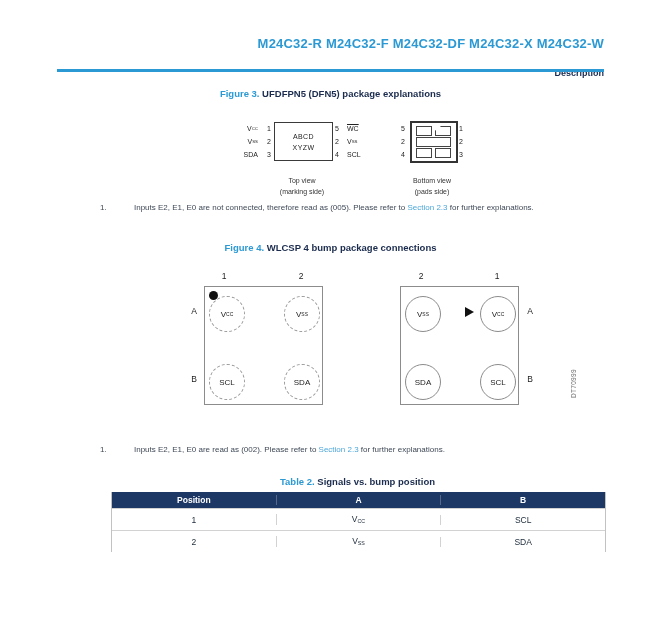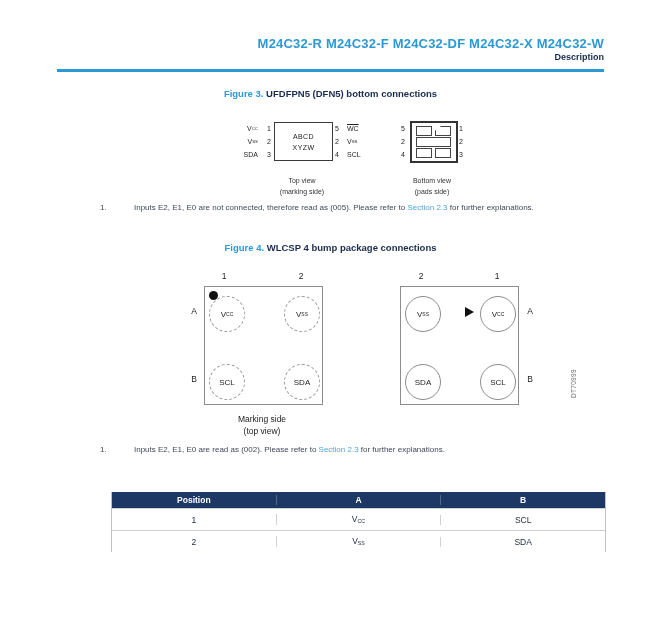--- a/index.html
+++ b/index.html
@@ -1,21 +1,21 @@
 <!DOCTYPE html>
 <html><head>
 <meta charset="utf-8">
 <style>
   html,body{margin:0;padding:0;background:#fff;}
   body{font-family:"Liberation Sans","DejaVu Sans",sans-serif;}
   #page{position:relative;width:661px;height:552px;background:#fff;overflow:hidden;}
   .abs{position:absolute;}
 
   .title{font-size:13px;font-weight:bold;color:#2b99d4;letter-spacing:.2px;}
-  .subtitle{font-size:9px;font-weight:bold;color:#16294f;}
+  .subtitle{font-size:9px;font-weight:bold;color:#16294f;margin-top:16px;}
   .rule{background:#2b99d4;height:3px;}
 
   .figcap{font-size:9.5px;font-weight:bold;color:#1a2b4d;text-align:center;}
   .figcap .lbl{color:#2b99d4;}
 
   .note{font-size:8px;color:#3f4957;white-space:nowrap;}
   .link{color:#4da7d9;cursor:pointer;text-decoration:none;}
 
   .pinrow{display:flex;align-items:center;height:13px;font-size:7px;color:#222;}
   .pnum{width:8px;}
@@ -55,21 +55,21 @@
 </head>
 <body>
 
 <div id="page">
 
   <div class="abs title" style="right:57px;top:36px;">M24C32-R M24C32-F M24C32-DF M24C32-X M24C32-W</div>
   <div class="abs subtitle" style="right:57px;top:52px;">Description</div>
   <div class="abs rule" style="left:57px;width:547px;top:69px;"></div>
 
   <div class="abs figcap" style="left:57px;width:547px;top:88px;">
-    <span class="lbl">Figure 3.</span><span> UFDFPN5 (DFN5) bottom connections</span>
+    <span class="lbl">Figure 3.</span><span> UFDFPN5 (DFN5) package explanations</span>
   </div>
 
   <div class="abs" style="left:225px;top:122px;width:46px;">
     <div class="pinrow" style="justify-content:flex-end;">
       <span>V</span>
         <span class="sub">CC</span>
       <span class="pnum" style="text-align:right;margin-left:5px;">1</span>
     </div>
     <div class="pinrow" style="justify-content:flex-end;">
       <span>V</span>
@@ -162,24 +162,20 @@
     <div class="bump dashed" style="left:4px;top:77px;">
       <span>SCL</span>
         <span class="sub"></span>
     </div>
     <div class="bump dashed" style="left:79px;top:77px;">
       <span>SDA</span>
         <span class="sub"></span>
     </div>
   </div>
 
-  <div class="abs diagcap" style="left:212px;width:100px;top:413px;">
-    <div>Marking side</div>
-    <div>(top view)</div>
-  </div>
 
   <div class="abs gridlbl" style="left:415px;top:271px;">2</div>
   <div class="abs gridlbl" style="left:491px;top:271px;">1</div>
   <div class="abs gridlbl" style="left:524px;top:306px;">A</div>
   <div class="abs gridlbl" style="left:524px;top:374px;">B</div>
 
   <div class="abs wlsq" style="left:400px;top:286px;width:117px;height:117px;">
     <div class="bump solid" style="left:4px;top:9px;">
       <span>V</span>
         <span class="sub">SS</span>
@@ -199,20 +195,23 @@
     </div>
   </div>
 
 
   <div class="abs sidelabel" style="left:570px;top:398px;">DT70999</div>
 
   <div class="abs note" style="left:100px;top:445px;">
     <span style="display:inline-block;width:34px;">1.</span><span>Inputs E2, E1, E0 are read as (002). Please refer to </span><span class="link">Section 2.3</span><span> for further explanations.</span>
   </div>
 
+  <div class="abs tblcap" style="left:111px;width:493px;top:476px;">
+    <span class="lbl">Table 2.</span><span> Signals vs. bump position</span>
+  </div>
 
   <div class="abs tbl" style="left:111px;top:492px;width:493px;">
     <div class="thead">
       <div class="cell">Position</div>
       <div class="cell">A</div>
       <div class="cell">B</div>
     </div>
     <div class="trow">
       <div class="cell">1</div>
       <div class="cell">

